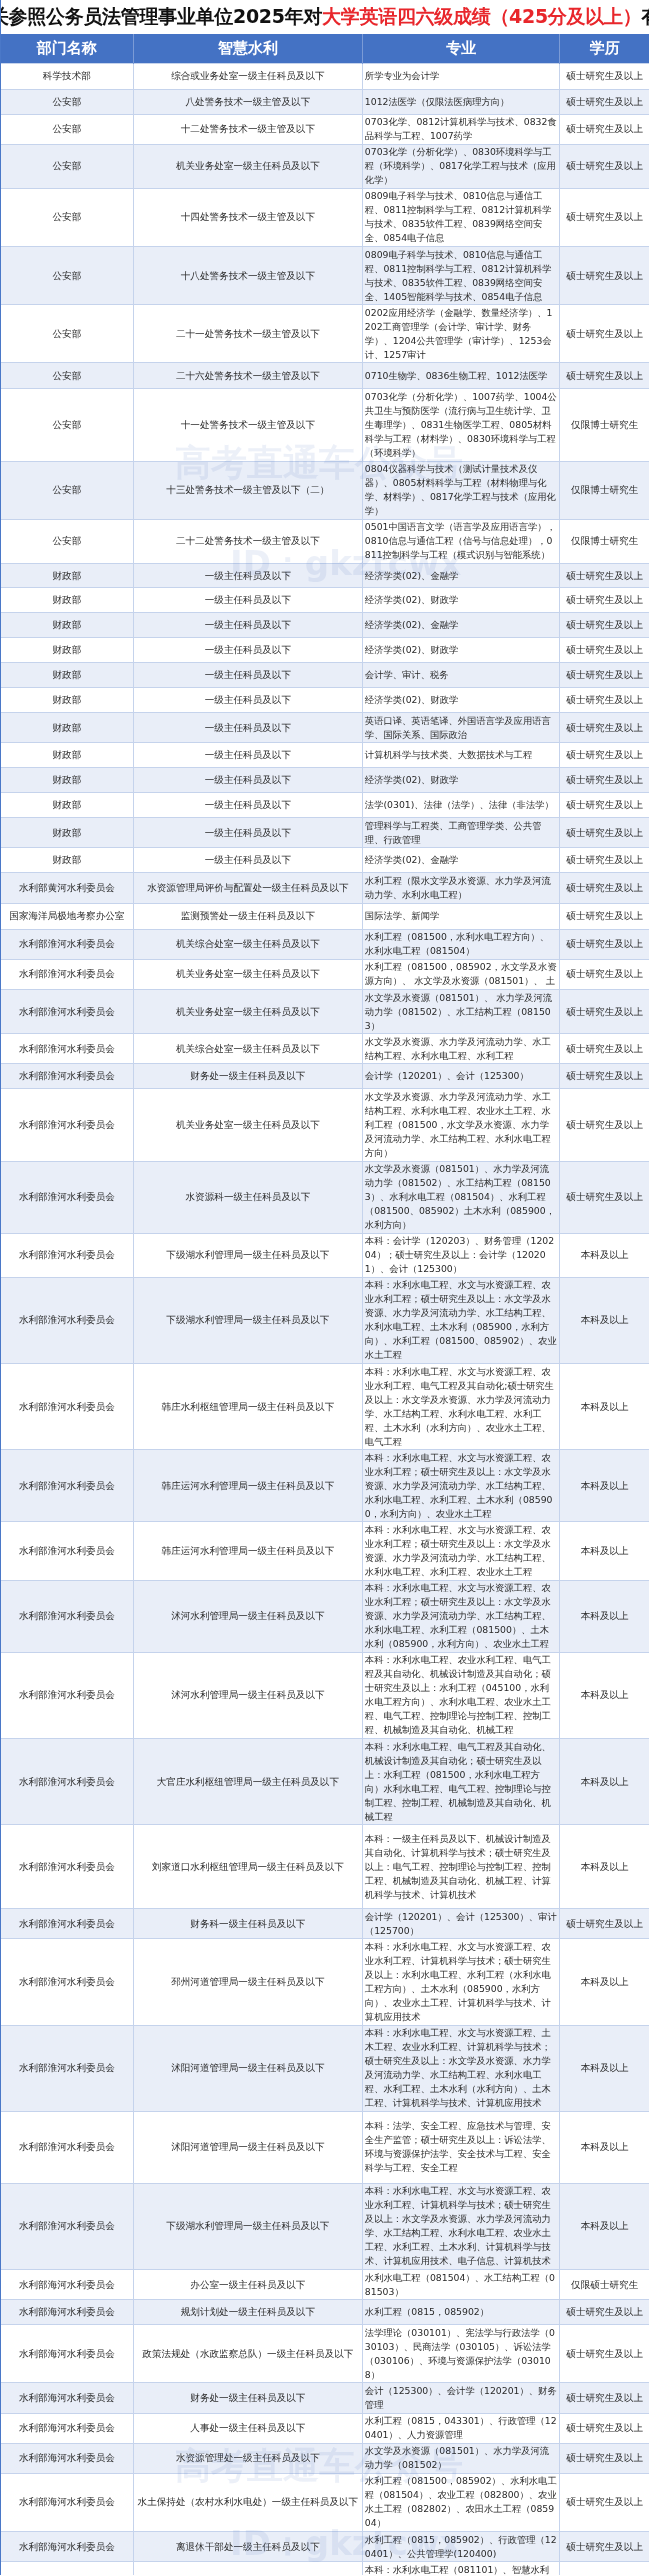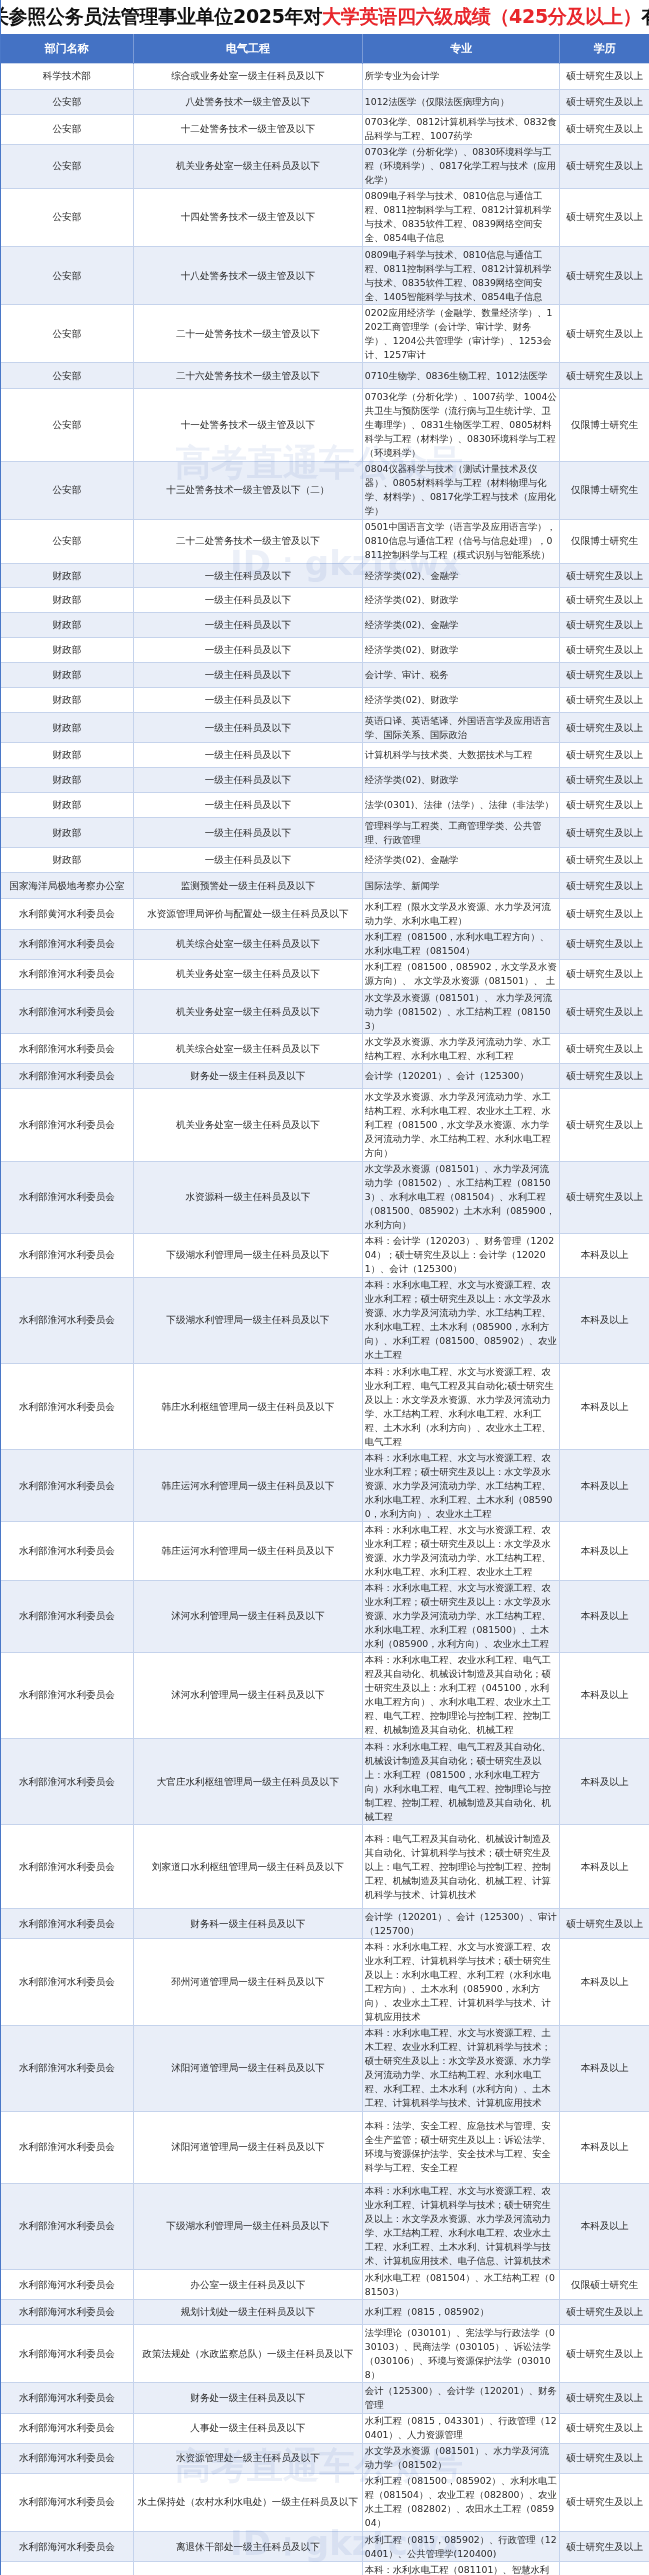--- a/index.html
+++ b/index.html
@@ -2,21 +2,21 @@
 <html style="font-size:9.6px"><head>
 <meta charset="utf-8">
 <style>
   html, body { margin: 0; padding: 0; background: #ffffff; }
   body { width: 650px; font-family: "DejaVu Sans", "Liberation Sans", sans-serif; color: #222; }
   .page { width: 650px; border-left: 1.2px solid #4a78c8; border-right: 1.2px solid #4a78c8; box-sizing: border-box; position: relative; overflow: hidden; }
   .title { height: 34px; display: flex; align-items: center; justify-content: center; font-size: 19px; font-weight: bold; color: #111; letter-spacing: -0.3px; white-space: nowrap; background: #fff; }
   .title .hl { color: #e8262b; }
   table { border-collapse: collapse; width: 100%; table-layout: fixed; }
   col.c1 { width: 132px; } col.c2 { width: 229px; } col.c3 { width: 197px; } col.c4 { width: 89px; }
-  thead th { background: #4472c4; color: #fff; font-size: 11px; font-weight: bold; height: 26.5px; border-right: 0.6px solid #7b9bd6; }
+  thead th { background: #4472c4; color: #fff; font-size: 15px; font-weight: bold; height: 26.5px; border-right: 0.6px solid #7b9bd6; }
   thead th:last-child { border-right: none; }
   tbody td { font-size: 9.3px; line-height: 14px; border: 0.6px solid #c5d3ec; border-left: none; padding: 0; vertical-align: middle; color: #2a2a2a; }
   tbody td:last-child { border-right: none; }
   tbody tr:nth-child(even) td { background: #e9eef8; }
   tbody tr:nth-child(odd) td { background: #ffffff; }
   td.dept, td.pos, td.edu { text-align: center; }
   td.dept { font-size: 9.6px; }
   td.pos { font-size: 9.6px; }
   td.major { text-align: left; padding: 0.6px 1.8px 0.6px 1.8px; word-break: break-all; }
   td.edu { font-size: 9.6px; white-space: nowrap; }
@@ -35,21 +35,21 @@
   <table>
     <colgroup>
         <col class="c1">
         <col class="c2">
         <col class="c3">
         <col class="c4">
       </colgroup>
     <thead>
       <tr>
         <th>部门名称</th>
-        <th>电气工程</th>
+        <th>智慧水利</th>
         <th>专业</th>
         <th>学历</th>
       </tr>
     </thead>
     <tbody id="tbody">
         <tr style="height: 26px; padding-left: 8px;">
           <td class="dept">科学技术部</td>
           <td class="pos">综合或业务处室一级主任科员及以下</td>
           <td class="major">所学专业为会计学</td>
           <td class="edu">硕士研究生及以上</td>
@@ -179,33 +179,33 @@
           <td class="pos">一级主任科员及以下</td>
           <td class="major">管理科学与工程类、工商管理学类、公共管理、行政管理</td>
           <td class="edu">硕士研究生及以上</td>
         </tr>
         <tr style="height: 25px;">
           <td class="dept">财政部</td>
           <td class="pos">一级主任科员及以下</td>
           <td class="major">经济学类(02)、金融学</td>
           <td class="edu">硕士研究生及以上</td>
         </tr>
+        <tr style="height: 29.5px;">
+          <td class="dept">水利部黄河水利委员会</td>
+          <td class="pos">水资源管理局评价与配置处一级主任科员及以下</td>
+          <td class="major">水利工程（限水文学及水资源、水力学及河流动力学、水利水电工程）</td>
+          <td class="edu">硕士研究生及以上</td>
+        </tr>
         <tr style="height: 26px;">
           <td class="dept">国家海洋局极地考察办公室</td>
           <td class="pos">监测预警处一级主任科员及以下</td>
           <td class="major">国际法学、新闻学</td>
           <td class="edu">硕士研究生及以上</td>
         </tr>
         <tr style="height: 29.5px;">
-          <td class="dept">水利部黄河水利委员会</td>
-          <td class="pos">水资源管理局评价与配置处一级主任科员及以下</td>
-          <td class="major">水利工程（限水文学及水资源、水力学及河流动力学、水利水电工程）</td>
-          <td class="edu">硕士研究生及以上</td>
-        </tr>
-        <tr style="height: 29.5px;">
           <td class="dept">水利部淮河水利委员会</td>
           <td class="pos">机关综合处室一级主任科员及以下</td>
           <td class="major">水利工程（081500，水利水电工程方向）、水利水电工程（081504）</td>
           <td class="edu">硕士研究生及以上</td>
         </tr>
         <tr style="height: 29.5px;">
           <td class="dept">水利部淮河水利委员会</td>
           <td class="pos">机关业务处室一级主任科员及以下</td>
           <td class="major">水利工程（081500，085902，水文学及水资源方向）、 水文学及水资源（081501）、 土</td>
           <td class="edu">硕士研究生及以上</td>
@@ -284,21 +284,21 @@
         </tr>
         <tr style="height: 84px;">
           <td class="dept">水利部淮河水利委员会</td>
           <td class="pos">大官庄水利枢纽管理局一级主任科员及以下</td>
           <td class="major">本科：水利水电工程、电气工程及其自动化、机械设计制造及其自动化；硕士研究生及以上：水利工程（081500，水利水电工程方向）水利水电工程、电气工程、控制理论与控制工程、控制工程、机械制造及其自动化、机械工程</td>
           <td class="edu">本科及以上</td>
         </tr>
         <tr style="height: 84px;">
           <td class="dept">水利部淮河水利委员会</td>
           <td class="pos">刘家道口水利枢纽管理局一级主任科员及以下</td>
-          <td class="major">本科：电气工程及其自动化、机械设计制造及其自动化、计算机科学与技术；硕士研究生及以上：电气工程、控制理论与控制工程、控制工程、机械制造及其自动化、机械工程、计算机科学与技术、计算机技术</td>
+          <td class="major">本科：一级主任科员及以下、机械设计制造及其自动化、计算机科学与技术；硕士研究生及以上：电气工程、控制理论与控制工程、控制工程、机械制造及其自动化、机械工程、计算机科学与技术、计算机技术</td>
           <td class="edu">本科及以上</td>
         </tr>
         <tr style="height: 28px;">
           <td class="dept">水利部淮河水利委员会</td>
           <td class="pos">财务科一级主任科员及以下</td>
           <td class="major">会计学（120201）、会计（125300）、审计（125700）</td>
           <td class="edu">硕士研究生及以上</td>
         </tr>
         <tr style="height: 84px;">
           <td class="dept">水利部淮河水利委员会</td>

